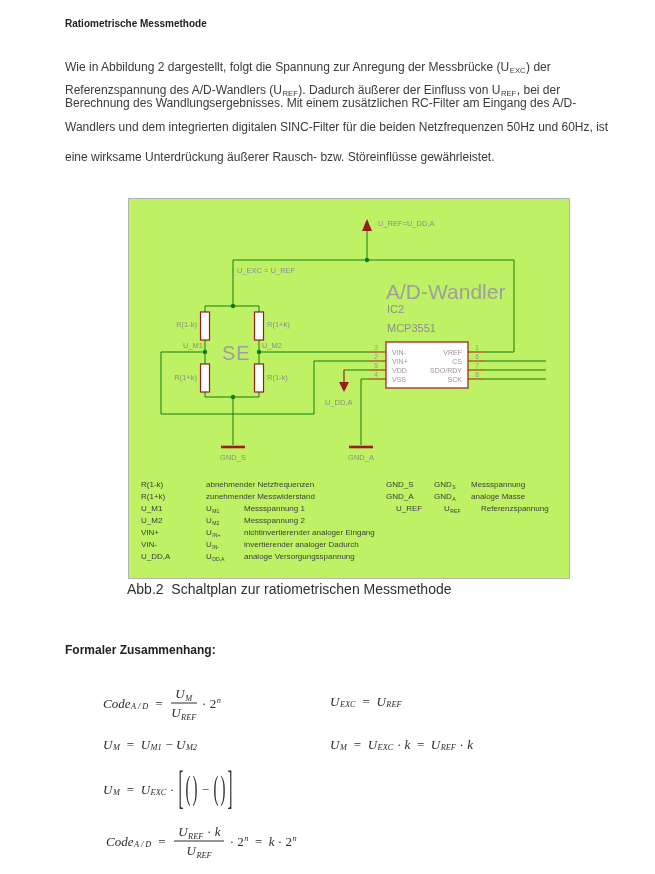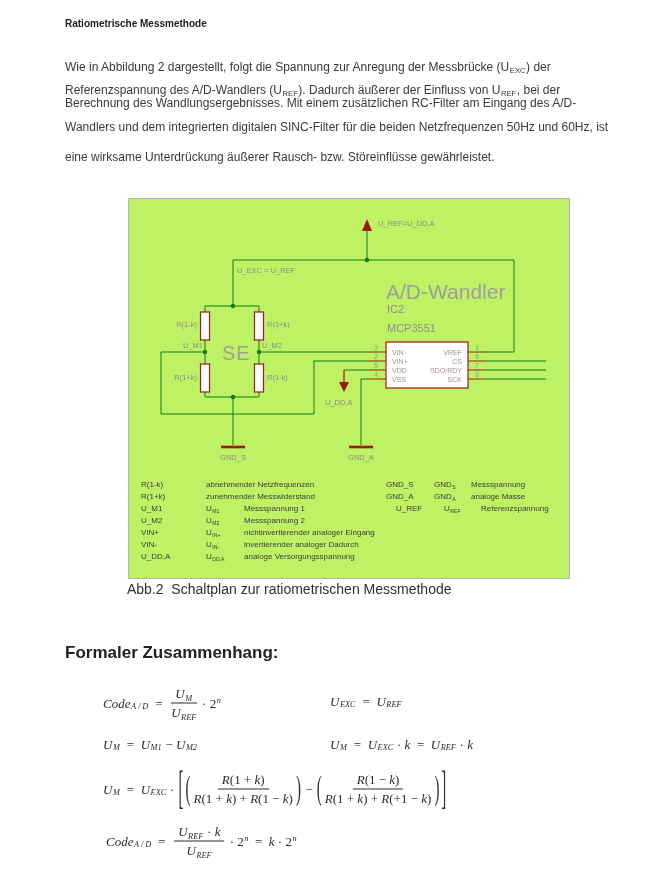--- a/index.html
+++ b/index.html
@@ -28,21 +28,21 @@
   .pnum{font-family:"Liberation Sans",sans-serif;font-size:6.5px;fill:var(--pin_num);}
 
   
   .legend{position:absolute;font-size:8px;color:#3c3c3c;}
   .legend-l{left:12px;top:280px;}
   .legend-r{left:257px;top:280px;}
   .lgrow{display:flex;height:12px;line-height:12px;align-items:baseline;white-space:pre;}
   .lgrow span{flex:none;display:inline-block;}
 
   .caption{position:absolute;left:127px;top:581px;font-size:14px;color:#2f2f2f;white-space:pre;}
-  .h2{position:absolute;left:65px;top:643px;font-size:17px;font-weight:bold;color:#222;white-space:pre;}
+  .h2{position:absolute;left:65px;top:643px;font-size:12px;font-weight:bold;color:#222;white-space:pre;}
 
   
   .formula{position:absolute;display:inline-flex;align-items:center;transform:translateY(-50%);
            font-family:"Liberation Serif",serif;font-size:13px;color:#2d2d2d;}
   .formula span{white-space:pre;}
   .frac{display:inline-flex;flex-direction:column;align-items:center;margin:0 2px;text-align:center;}
   .num{display:block;border-bottom:1px solid #2d2d2d;padding:0 4px 1px;}
   .den{display:block;padding-top:1px;}
   .big{display:inline-block;font-size:1.15em;margin:0 1px;transform-origin:50% 50%;font-weight:400;}
 </style>
@@ -205,25 +205,23 @@
   </div>
 <div class="formula" style="left:103px;top:789px">
     <span class="it">U</span>
     <span class="tsub it">M</span>
     <span>  =  </span>
     <span class="it">U</span>
     <span class="tsub it">EXC</span>
     <span> · </span>
     <span class="big" style="transform: scaleY(3.1);">[</span>
     <span class="big" style="transform: scaleY(2.3);">(</span>
-    <span class="frac"><span class="num"><span class="it">R</span><span>(1 + </span><span class="it">k</span><span>)</span></span><span class="den"><span class="it">R</span><span>(1 + </span><span class="it">k</span><span>) + </span><span class="it">R</span><span>(1 − </span><span class="it">k</span><span>)</span></span></span>
     <span class="big" style="transform: scaleY(2.3);">)</span>
     <span> − </span>
     <span class="big" style="transform: scaleY(2.3);">(</span>
-    <span class="frac"><span class="num"><span class="it">R</span><span>(1 − </span><span class="it">k</span><span>)</span></span><span class="den"><span class="it">R</span><span>(1 + </span><span class="it">k</span><span>) + </span><span class="it">R</span><span>(+1 − </span><span class="it">k</span><span>)</span></span></span>
     <span class="big" style="transform: scaleY(2.3);">)</span>
     <span class="big" style="transform: scaleY(3.1);">]</span>
   </div>
 <div class="formula" style="left:106px;top:841px">
     <span class="it">Code</span>
     <span class="tsub it">A / D</span>
     <span>  =  </span>
     <span class="frac"><span class="num"><span class="it">U</span><span class="tsub it">REF</span><span> · </span><span class="it">k</span></span><span class="den"><span class="it">U</span><span class="tsub it">REF</span></span></span>
     <span> · </span>
     <span>2</span>

